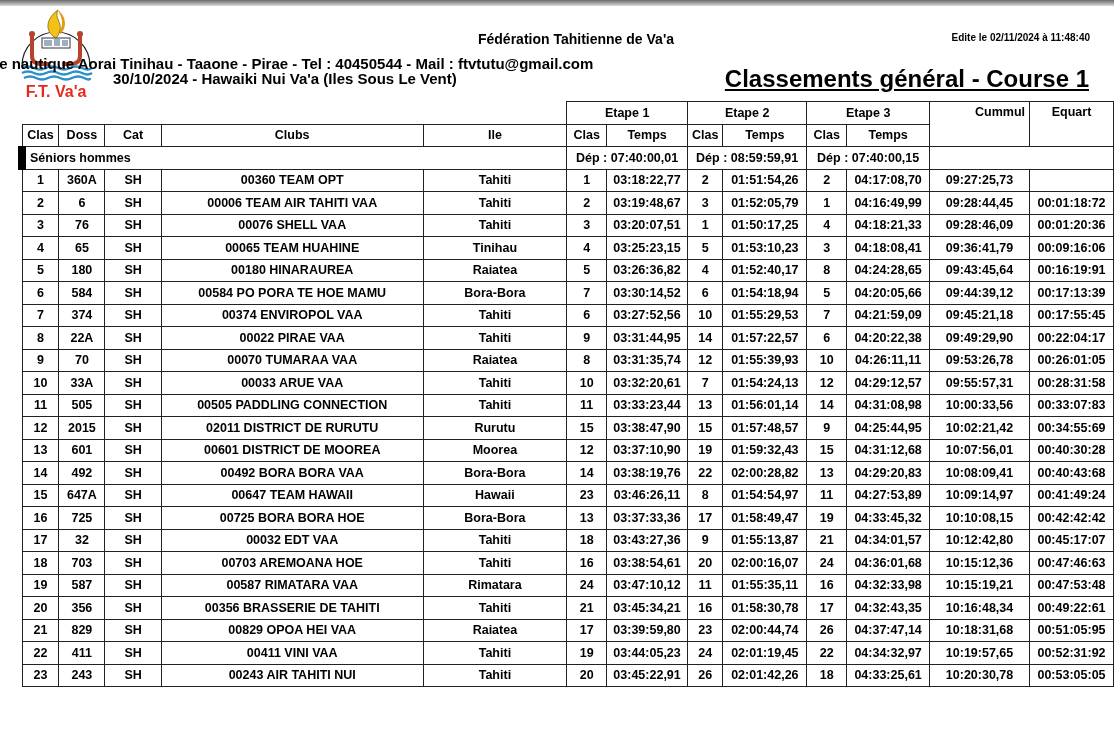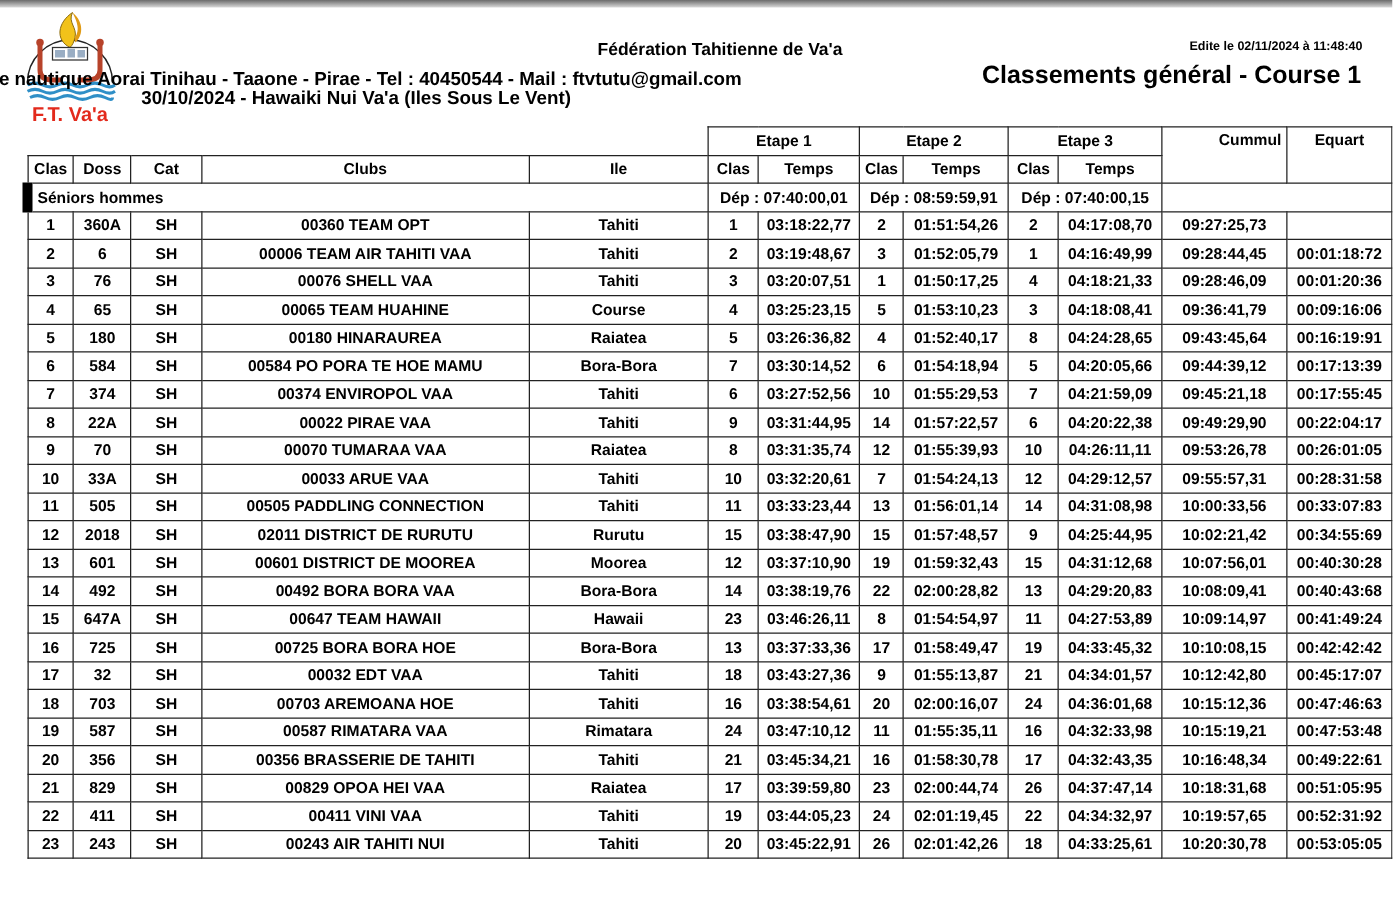--- a/index.html
+++ b/index.html
@@ -9,21 +9,21 @@
   }
   .topbar { position:absolute; left:0; top:0; width:1114px; height:6px;
     background: linear-gradient(#6b6b6b, #d9d9d9); }
   .logo { position:absolute; left:16px; top:8px; width:80px; height:92px; }
   .fed-title { position:absolute; left:0; width:1114px; top:31px; text-align:center; font-size:14px;padding-left:20px; }
   .fed-title span { position:relative; left:-1px; }
   .address { position:absolute; left:0; width:1114px; top:55px; text-align:left; font-size:15px; }
   .address span { position:relative; left:-40px; }
   .edited { position:absolute; right:24px; top:32px; font-size:10px; }
   .event { position:absolute; left:113px; top:70px; font-size:15px; }
-  .classement { position:absolute; right:25px; top:49px; font-size:20px; }
+  .classement { position:absolute; right:25px; top:65px; font-size:24px;text-decoration:underline; }
 
   table.results { position:absolute; left:18px; top:101px; border-collapse:collapse; table-layout:fixed; }
   table.results td, table.results th {
     border:1.5px solid #222; height:21.5px; padding:0 4px; font-size:12.5px; font-weight:bold;
     white-space:nowrap; overflow:hidden; text-align:center; line-height:20px;
   }
   table.results th { font-size:12.5px; }
   td.left { text-align:left;margin-top:28px; }
   .noborder { border:none !important; }
   .cat-row td.cat-label { border-left:8px solid #000 !important; text-align:left; padding-left:4px; }
@@ -148,21 +148,21 @@
         <td>4</td>
         <td>04:18:21,33</td>
         <td>09:28:46,09</td>
         <td>00:01:20:36</td>
       </tr>
       <tr>
         <td>4</td>
         <td>65</td>
         <td>SH</td>
         <td class="left">00065 TEAM HUAHINE</td>
-        <td class="left">Course</td>
+        <td class="left">Tinihau</td>
         <td>4</td>
         <td>03:25:23,15</td>
         <td>5</td>
         <td>01:53:10,23</td>
         <td>3</td>
         <td>04:18:08,41</td>
         <td>09:36:41,79</td>
         <td>00:09:16:06</td>
       </tr>
       <tr>
@@ -265,21 +265,21 @@
         <td>03:33:23,44</td>
         <td>13</td>
         <td>01:56:01,14</td>
         <td>14</td>
         <td>04:31:08,98</td>
         <td>10:00:33,56</td>
         <td>00:33:07:83</td>
       </tr>
       <tr>
         <td>12</td>
-        <td>2018</td>
+        <td>2015</td>
         <td>SH</td>
         <td class="left">02011 DISTRICT DE RURUTU</td>
         <td class="left">Rurutu</td>
         <td>15</td>
         <td>03:38:47,90</td>
         <td>15</td>
         <td>01:57:48,57</td>
         <td>9</td>
         <td>04:25:44,95</td>
         <td>10:02:21,42</td>

